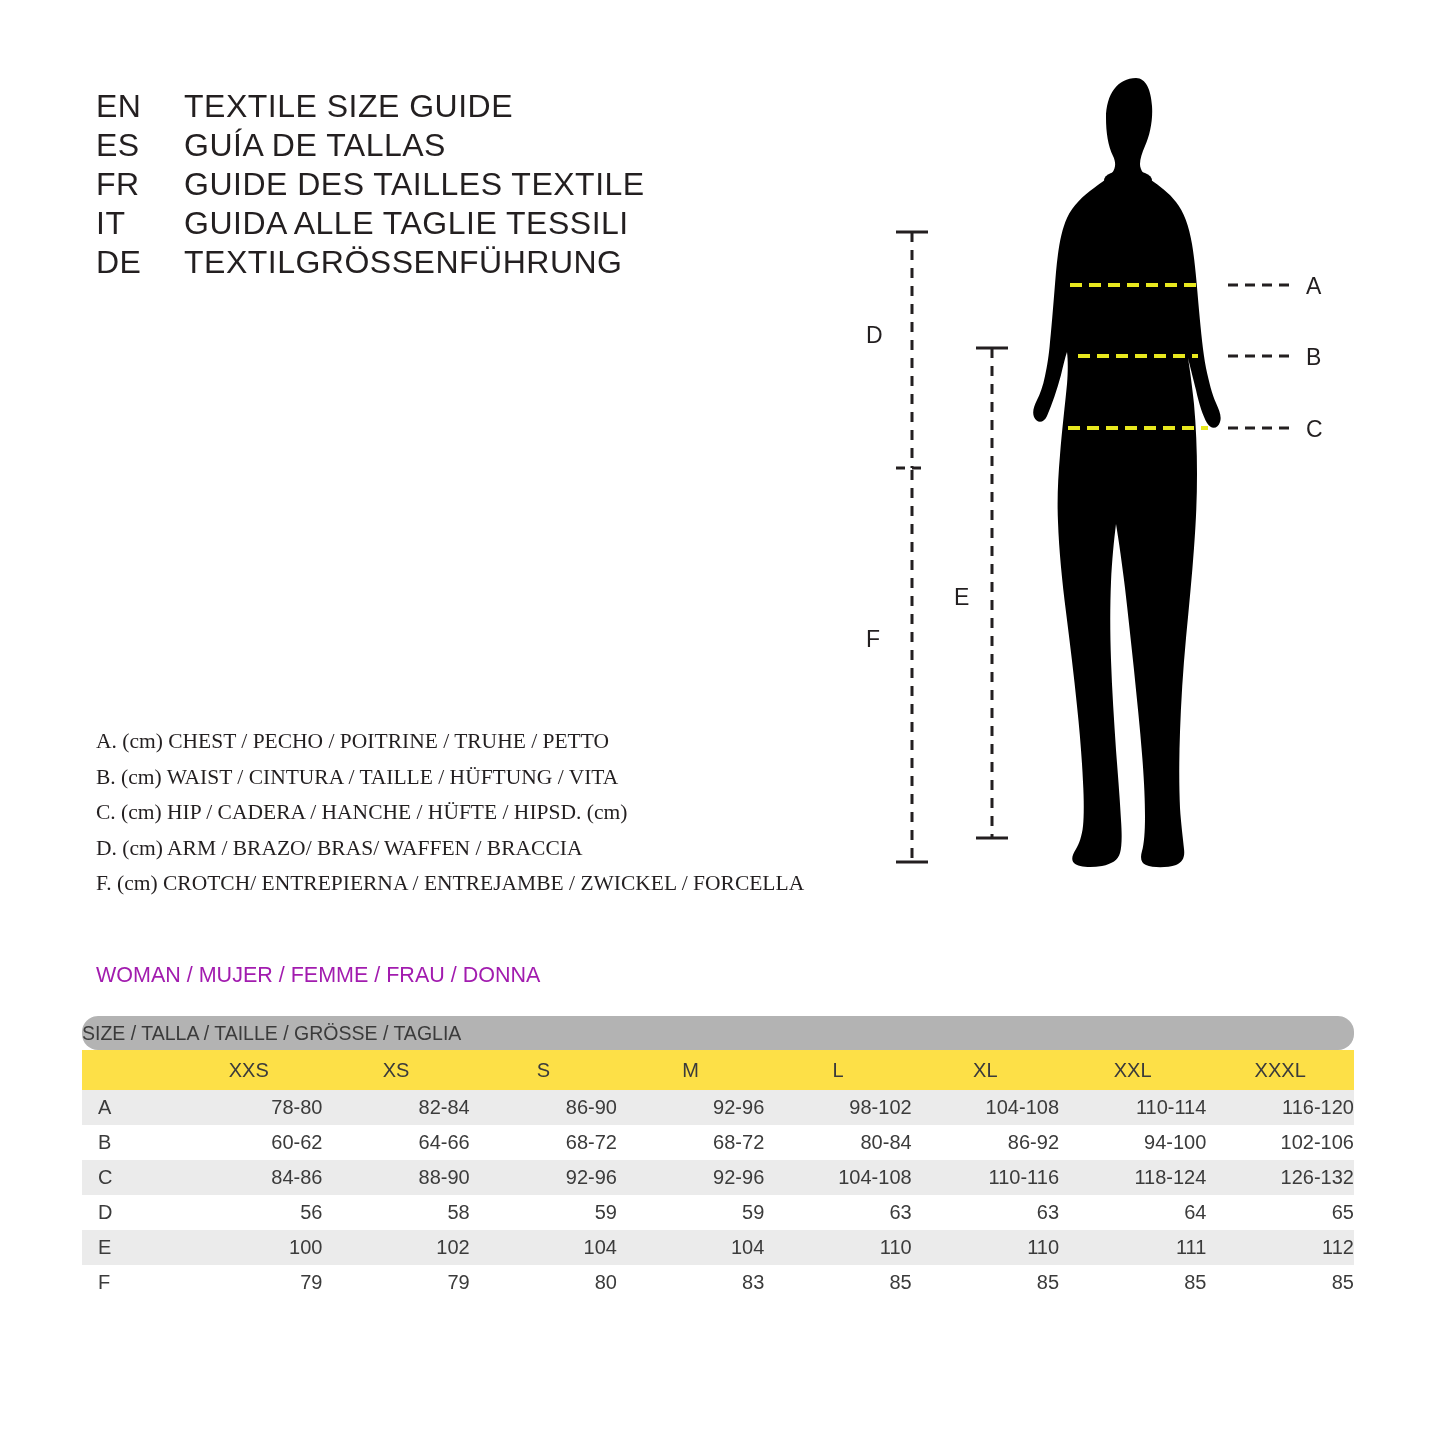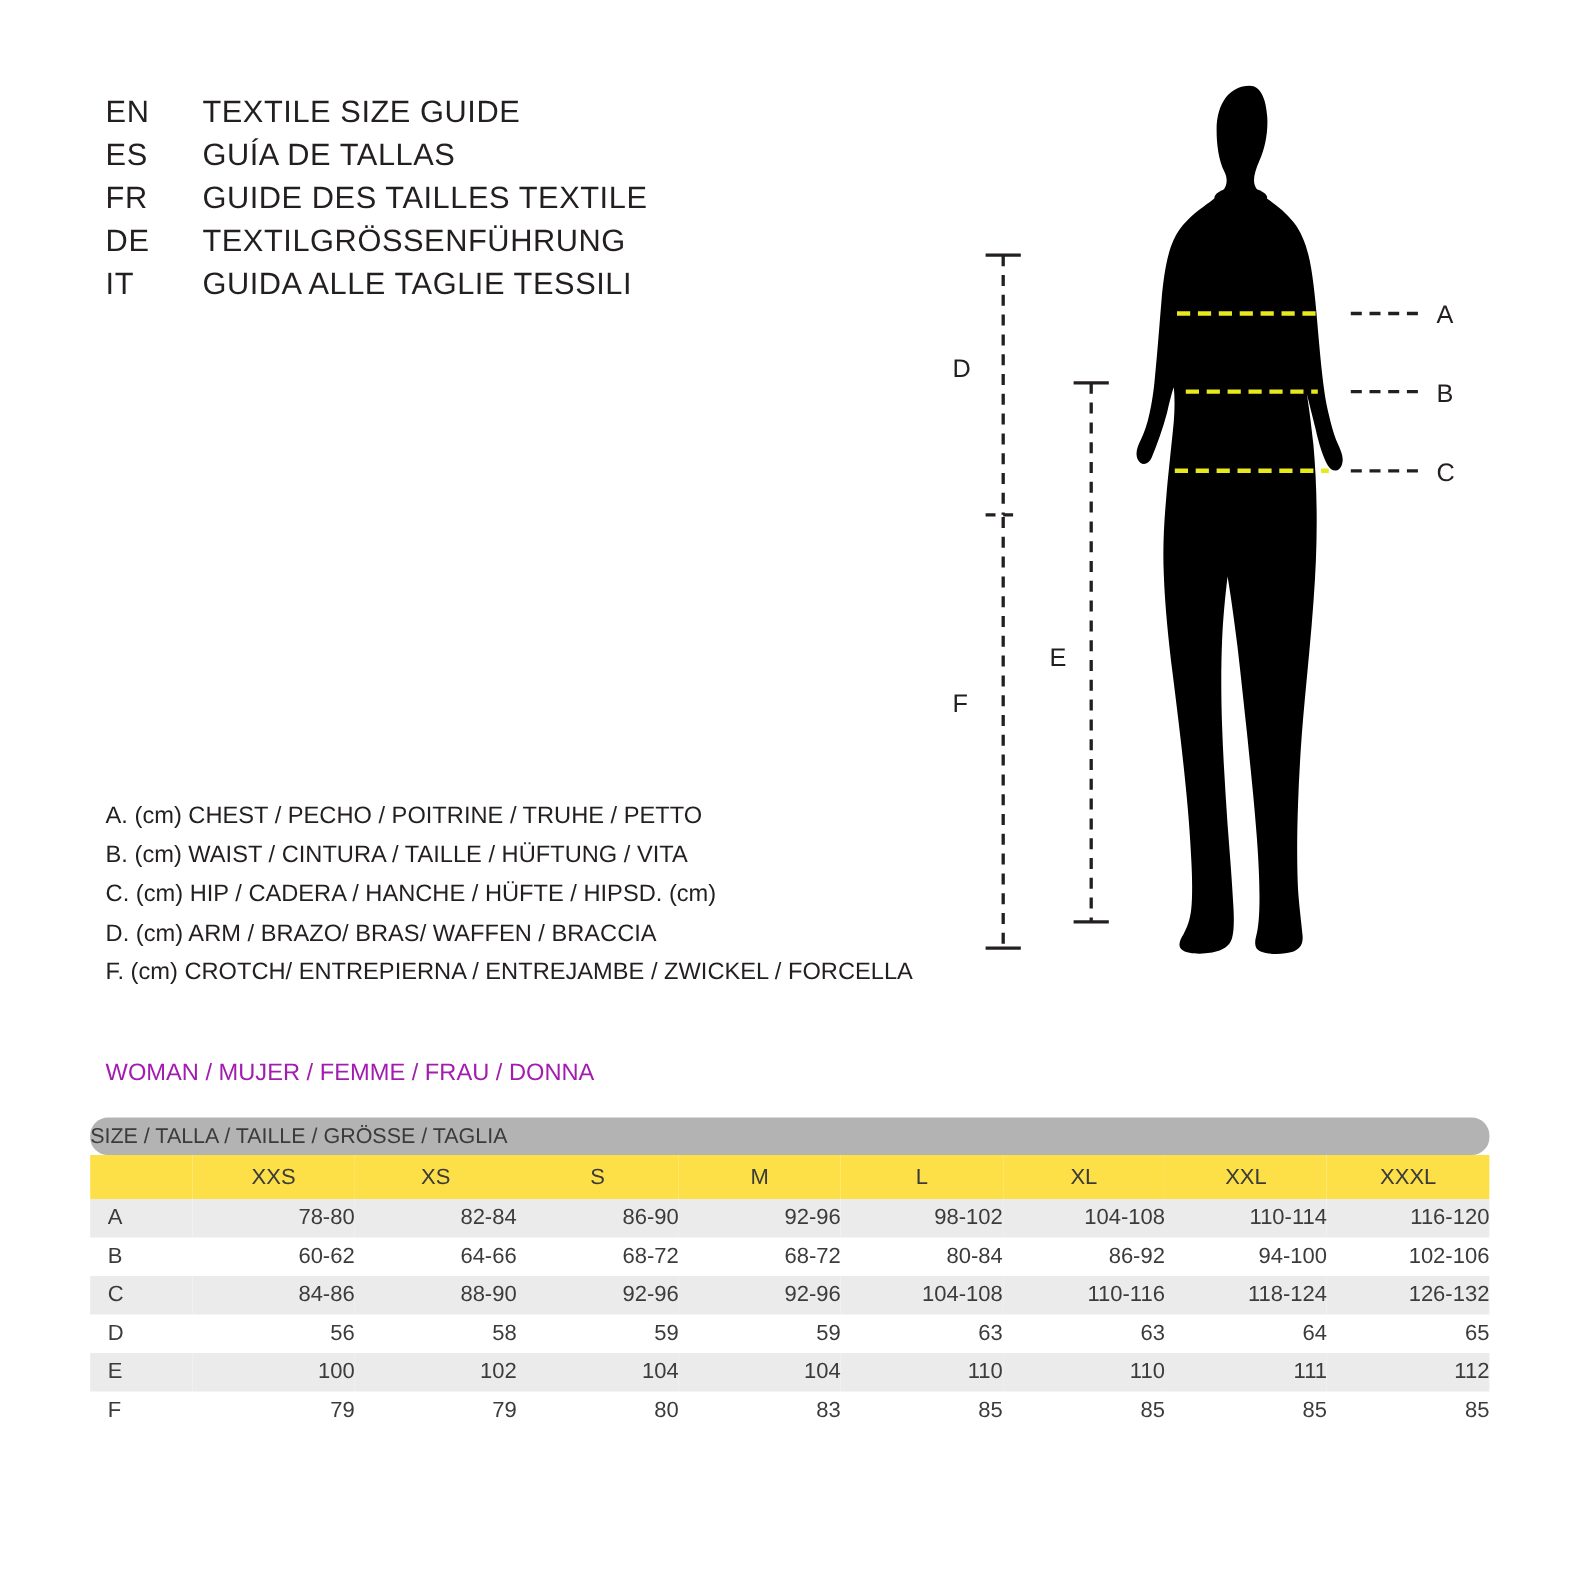--- a/index.html
+++ b/index.html
@@ -18,40 +18,41 @@
 
   
   #title-block {
     position: absolute;
     left: 96px;
     top: 86px;
     width: 700px;
   }
   .title-row {
     display: flex;
-    align-items: flex-start;
+    align-items: flex-end;
     height: 39px;
-    font-size: 28px;
+    font-size: 32px;
     letter-spacing: 0.5px;
     color: #231f20;
   }
   .title-lang {
     width: 88px;
     flex: 0 0 88px;
   }
   .title-text {
     white-space: nowrap;
   }
 
   
   #legend-block {
     position: absolute;
     left: 96px;
     top: 724px;
     width: 820px;
+    font-family: Liberation Serif, serif;
   }
   .legend-row {
     font-size: 21.5px;
     line-height: 35.5px;
     color: #231f20;
     white-space: nowrap;
   }
 
   #group-label {
     position: absolute;
@@ -137,26 +138,26 @@
   </div>
   <div class="title-row">
     <span class="title-lang">ES</span>
     <span class="title-text">GUÍA DE TALLAS</span>
   </div>
   <div class="title-row">
     <span class="title-lang">FR</span>
     <span class="title-text">GUIDE DES TAILLES TEXTILE</span>
   </div>
   <div class="title-row">
+    <span class="title-lang">IT</span>
+    <span class="title-text">GUIDA ALLE TAGLIE TESSILI</span>
+  </div>
+  <div class="title-row">
     <span class="title-lang">DE</span>
     <span class="title-text">TEXTILGRÖSSENFÜHRUNG</span>
-  </div>
-  <div class="title-row">
-    <span class="title-lang">IT</span>
-    <span class="title-text">GUIDA ALLE TAGLIE TESSILI</span>
   </div>
 </div>
 
 <div id="figure-area">
   <svg id="figure-svg" width="520" height="840" viewBox="0 0 520 840">
 
     <g>
       <path fill="#000000" d="
         M 296 18
         C 278 18, 266 34, 266 58

